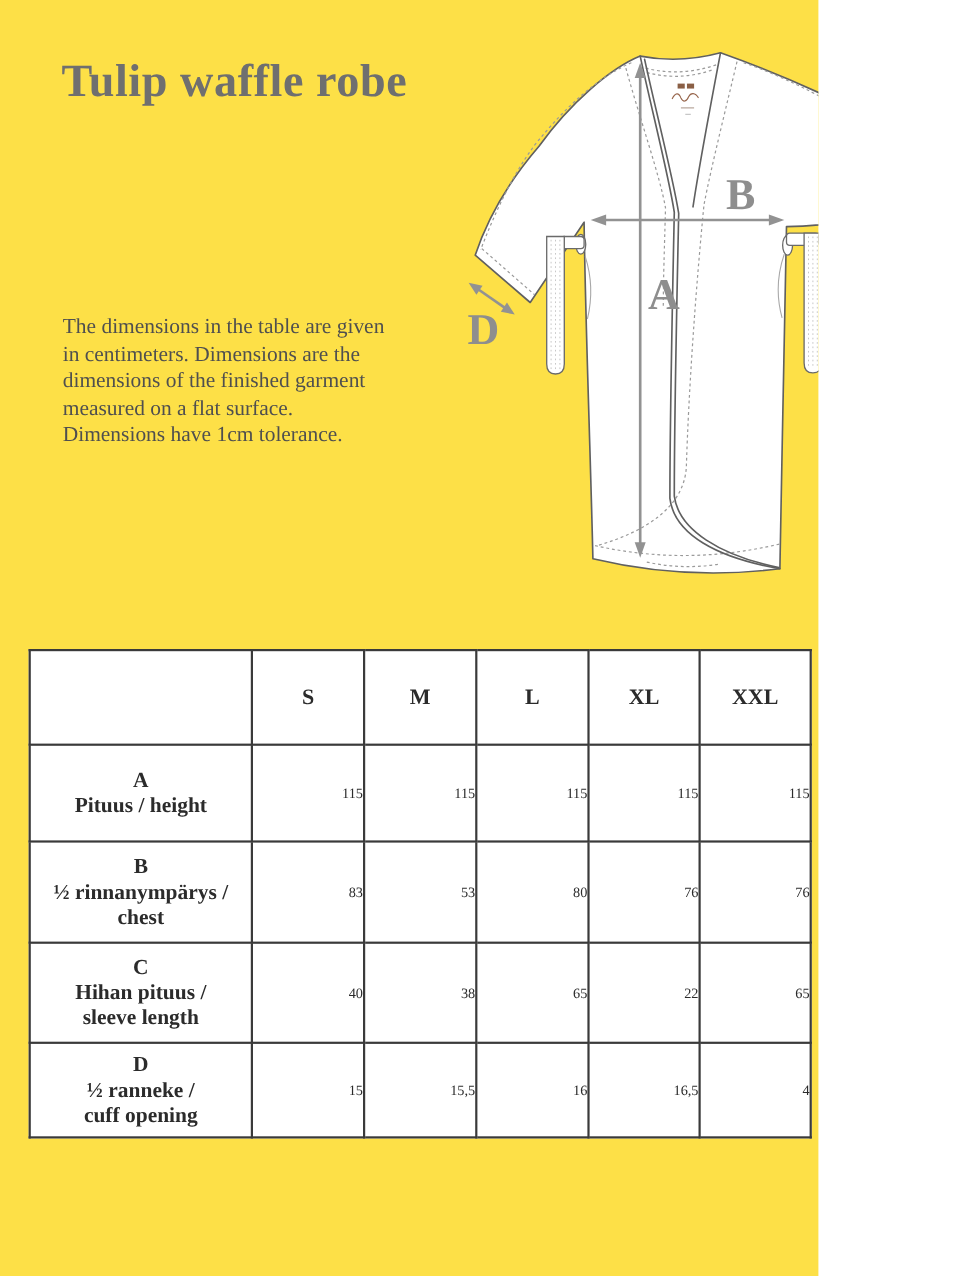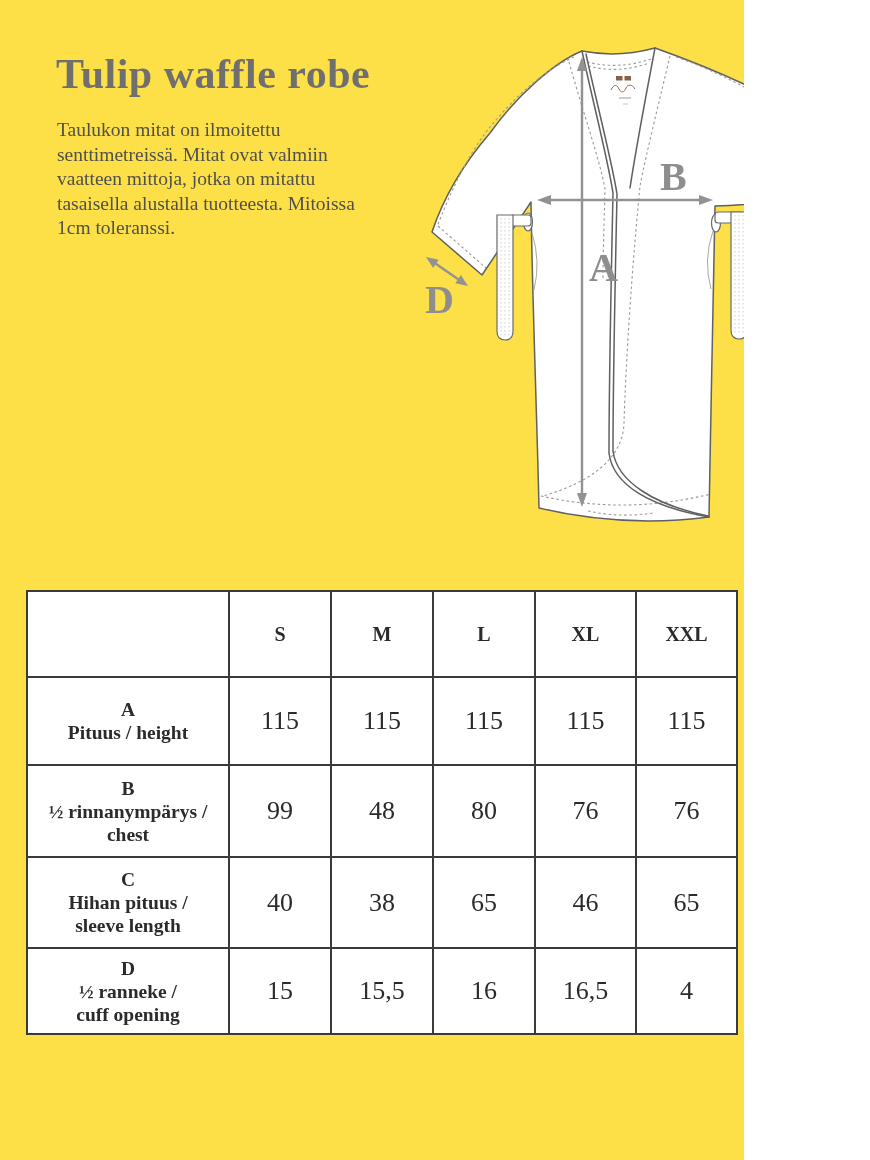--- a/index.html
+++ b/index.html
@@ -24,39 +24,39 @@
     border-collapse:collapse;table-layout:fixed;background:#ffffff;
   }
   .size-table td{
     border:2px solid #3a3a3a;text-align:center;vertical-align:middle;
     color:#2b2b2b;padding:0;
   }
   .size-table .hdr{font-weight:bold;font-size:20px;}
   .size-table .rowlabel{
     font-weight:bold;font-size:19.5px;line-height:23px;white-space:pre-line;
   }
-  .size-table .val{font-size:26px;}
+  .size-table .val{font-size:13px;text-align:right;}
   .dimletter{
     font-family:"Liberation Serif", serif;font-weight:bold;
     font-size:40px;fill:#8e8e8e;
   }
 </style>
 </head>
 <body>
 
 <div class="page">
 
   <div class="title">Tulip waffle robe</div>
 
-  <div class="para para-fi">Taulukon mitat on ilmoitettu
-senttimetreissä. Mitat ovat valmiin
-vaatteen mittoja, jotka on mitattu
-tasaisella alustalla tuotteesta. Mitoissa
-1cm toleranssi.</div>
-
+
+  <div class="para para-en">The dimensions in the table are given
+in centimeters. Dimensions are the
+dimensions of the finished garment
+measured on a flat surface.
+Dimensions have 1cm tolerance.</div>
 
   <svg class="diagram" viewBox="0 0 450 540" xmlns="http://www.w3.org/2000/svg">
 
     <g fill="#ffffff" stroke="#606060" stroke-width="1.5" stroke-linejoin="round">
       <path d="M162,23 Q198,30 235,20
                C280,36 355,66 418,108
                L410,159
                Q355,177 295,178
                C293,260 291,390 289,489
                Q203,500 119,480
@@ -170,34 +170,34 @@
       <td class="val">115</td>
       <td class="val">115</td>
       <td class="val">115</td>
       <td class="val">115</td>
       <td class="val">115</td>
     </tr>
     <tr style="height:92px">
       <td class="rowlabel">B
 ½ rinnanympärys /
 chest</td>
-      <td class="val">99</td>
-      <td class="val">48</td>
+      <td class="val">83</td>
+      <td class="val">53</td>
       <td class="val">80</td>
       <td class="val">76</td>
       <td class="val">76</td>
     </tr>
     <tr style="height:91px">
       <td class="rowlabel">C
 Hihan pituus /
 sleeve length</td>
       <td class="val">40</td>
       <td class="val">38</td>
       <td class="val">65</td>
-      <td class="val">46</td>
+      <td class="val">22</td>
       <td class="val">65</td>
     </tr>
     <tr style="height:86px">
       <td class="rowlabel">D
 ½ ranneke /
 cuff opening</td>
       <td class="val">15</td>
       <td class="val">15,5</td>
       <td class="val">16</td>
       <td class="val">16,5</td>

